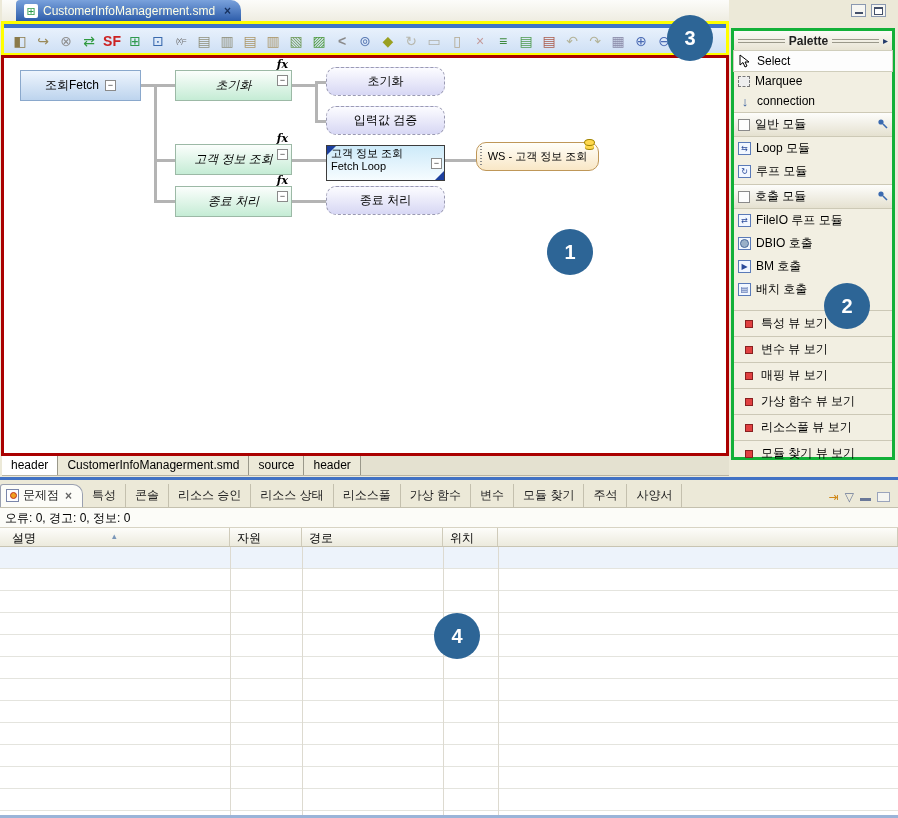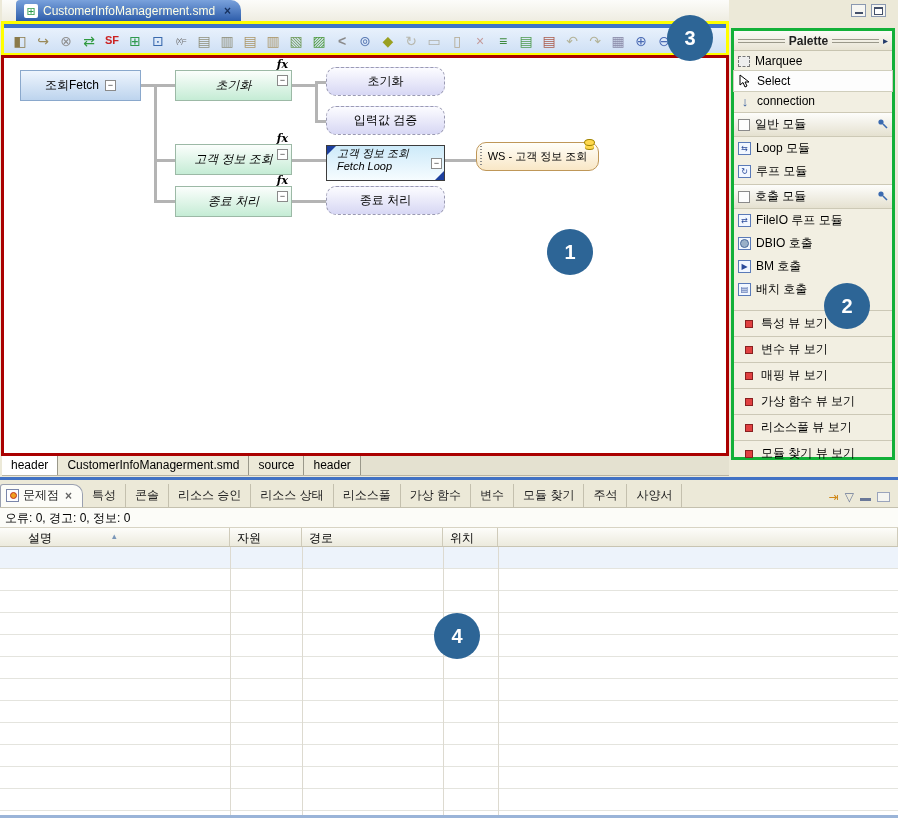--- a/index.html
+++ b/index.html
@@ -18,36 +18,36 @@
   .etab { position:absolute; left:14px; top:0; height:22px; display:flex; align-items:center; gap:5px; padding:0 10px 0 8px; background:linear-gradient(#7aa2dc,#2a5aa8); border-radius:4px 10px 0 0; }
   .etab-ic { width:14px; height:14px; background:#fff; border-radius:2px; color:#2a9a4a; font-size:11px; line-height:14px; text-align:center; }
   .etab-t { color:#ffffe6; font-size:12px; }
   .etab-x { color:#16305e; font-weight:bold; font-size:12px; margin-left:4px; cursor:default; }
 
   
   .toolbar-wrap { position:absolute; left:1px; top:21px; width:728px; height:35px; border:3px solid #ffff00; background:#d6e5f8; }
   .tb-bluestrip { height:4px; background:#3f74c8; }
   .tb-icons { height:25px; display:flex; align-items:center; gap:5px; padding-left:7px; background:linear-gradient(#e8f1fc,#cfe0f5); }
   .tbi { width:18px; height:18px; display:flex; align-items:center; justify-content:center; font-size:14px; line-height:1; cursor:default; }
-  .tbi[data-name="sf-function-icon"] { font-size:11px; font-weight:bold; }
+  .tbi[data-name="sf-function-icon"] { font-size:14px; font-weight:bold; }
   .tbi[data-name="assign-icon"] { font-size:7px; letter-spacing:-0.5px; }
   .tbi[data-name="collapse-icon"] { font-weight:bold; }
 
   
   .canvas { position:absolute; left:1px; top:55px; width:728px; height:401px; border:3px solid #aa0000; background:#fff; }
   .hline, .vline { position:absolute; background:#b4b4b4; }
   .hline { height:3px; } .vline { width:3px; }
   .dbox { position:absolute; display:flex; align-items:center; justify-content:center; font-size:12px; color:#000; }
   .root-box { left:16px; top:12px; width:121px; height:31px; background:linear-gradient(#eef5fd,#bdd4ee); border:1px solid #8aa8cc; gap:6px; }
   .green-box { width:117px; height:31px; background:linear-gradient(#fbfefc,#c5ecd5); border:1px solid #9cb9a6; font-style:italic; }
   .fx { position:absolute; top:-13px; right:3px; font-style:italic; font-weight:bold; font-size:11px; font-family:"DejaVu Serif",serif; }
   .cbox { width:11px; height:11px; border:1px solid #8a8a8a; background:#fff; display:inline-flex; align-items:center; justify-content:center; font-size:9px; line-height:1; color:#333; }
   .green-box .cbox { position:absolute; top:4px; right:3px; }
   .lav-box { width:119px; height:29px; background:linear-gradient(#fcfcff,#d7d7f4); border:1px dashed #9a9ab2; border-radius:10px; }
-  .fetch-box { left:322px; top:87px; width:119px; height:36px; background:linear-gradient(#cdeaf9,#f6fcff); border:1px solid #3c3c3c; font-size:11px; line-height:1.2; align-items:flex-start; justify-content:flex-start; text-align:left; padding:1px 14px 1px 10px;font-style:italic; }
+  .fetch-box { left:322px; top:87px; width:119px; height:36px; background:linear-gradient(#cdeaf9,#f6fcff); border:1px solid #3c3c3c; font-size:11px; line-height:1.2; align-items:flex-start; justify-content:flex-start; text-align:left; padding:1px 14px 1px 4px; }
   .fetch-box::before { content:""; position:absolute; left:0; top:0; border-top:9px solid #1c3f9e; border-right:9px solid transparent; }
   .fetch-box::after { content:""; position:absolute; right:0; bottom:0; border-bottom:9px solid #1c3f9e; border-left:9px solid transparent; }
   .fetch-box .cbox { position:absolute; right:2px; top:12px; }
   .ws-box { left:472px; top:84px; width:123px; height:29px; background:linear-gradient(#fffef8,#f9e7c6); border:1px solid #bf9758; border-radius:10px; font-size:11px; }
   .ws-dots { position:absolute; left:3px; top:3px; bottom:3px; width:2px; background:repeating-linear-gradient(180deg,#8a8a8a 0 1px,transparent 1px 3px); }
   .db-icon { position:absolute; right:3px; top:-4px; width:11px; height:7px; background:#ffd84d; border:1px solid #a08400; border-radius:50% / 55%; box-shadow:0 4px 0 -1px #ffd84d, 0 5px 0 -1px #a08400; }
 
   
   .ed-tabs { position:absolute; left:2px; top:456px; width:727px; height:20px; display:flex; background:#e4e1d0; border-bottom:1px solid #b8b4a4; }
   .edt { padding:2px 9px 0 9px; font-size:12px; color:#000; border-right:1px solid #9a988a; background:#ece9d8; cursor:default; }
@@ -62,21 +62,21 @@
   .prob-icon { width:13px; height:13px; background:#fdfdff; border:1px solid #7a86aa; position:relative; display:inline-block; }
   .prob-icon::after { content:""; position:absolute; left:3px; top:2px; width:5px; height:5px; background:#f0a020; border:1px solid #c03020; border-radius:50%; }
   .ptab-x { color:#666; font-weight:bold; margin-left:2px; }
   .p-right { margin-left:auto; display:flex; align-items:center; gap:6px; padding:0 8px 3px 0; }
   .p-right .gly { font-size:12px; cursor:default; }
   .mini { width:13px; height:10px; border-top:2px solid #6a7898; border:1px solid #9aa4bc; background:#f4f4f0; position:relative; cursor:default; }
   .mini.dash { border:none; width:11px; height:3px; background:#6a7898; margin-top:4px; }
   .p-summary { height:19px; font-size:12px; padding:2px 0 0 5px; color:#000; }
   .p-header { height:20px; display:flex; background:linear-gradient(#fdfdfa,#eceadd); border-top:1px solid #d8d4c4; border-bottom:1px solid #c8c4b2; position:relative; }
   .p-hcell { font-size:12px; padding:2px 0 0 7px; border-right:1px solid #cfcbba; position:relative; cursor:default; }
-  .p-hcell:first-child { padding-left:28px; }
+  .p-hcell:first-child { padding-left:12px; }
   .sort-arrow { position:absolute; left:112px; top:3px; font-size:9px; color:#7a96b8; }
   .p-body { position:relative; height:268px; background:#fff; overflow:hidden; }
   .p-vline { position:absolute; top:0; bottom:0; width:1px; background:#dddad0; }
   .p-row { height:22px; border-bottom:1px solid #e4e4de; }
   .p-row.first { background:#edf3fb; }
 
   
   .palette { position:absolute; left:731px; top:28px; width:164px; height:432px; border:3px solid #12b038; background:#f2efe2; }
   .pal-head { height:20px; display:flex; align-items:center; gap:4px; padding:0 4px; background:linear-gradient(#fbfaf6,#e8e4d4); border-bottom:1px solid #c8c4b0; }
   .pal-line { flex:1; height:4px; border-top:1px solid #9a988a; border-bottom:1px solid #9a988a; }
@@ -273,32 +273,32 @@
   </div>
 
   <div class="palette" data-name="palette">
     <div class="pal-head" data-name="palette-header">
       <span class="pal-line" data-name="palette-header-line"></span>
       <span class="pal-title" data-name="palette-title">Palette</span>
       <span class="pal-line" data-name="palette-header-line"></span>
       <span class="pal-arrow" data-name="palette-collapse-icon">▸</span>
     </div>
     <div class="pal-body" data-name="palette-items">
-        <div class="prow tool" data-name="palette-tool-marquee">
-          <span class="pi pi-marquee" data-name="marquee-icon"></span>
-          <span data-name="palette-tool-label">Marquee</span>
-        </div>
         <div class="prow tool selected" data-name="palette-tool-select">
           <span class="pi" data-name="cursor-icon">
             <svg width="12" height="14" viewBox="0 0 12 14">
               <path d="M1,1 L1,11 L4,8.5 L6,13 L8,12 L6,8 L10,8 Z" fill="#fff" stroke="#000" stroke-width="1"></path>
             </svg>
           </span>
           <span data-name="palette-tool-label">Select</span>
         </div>
+        <div class="prow tool" data-name="palette-tool-marquee">
+          <span class="pi pi-marquee" data-name="marquee-icon"></span>
+          <span data-name="palette-tool-label">Marquee</span>
+        </div>
         <div class="prow tool" data-name="palette-tool-connection">
           <span class="pi pi-glyph" data-name="down-arrow-icon" style="color: rgb(51, 90, 154);">↓</span>
           <span data-name="palette-tool-label">connection</span>
         </div>
         <div class="prow ghead" data-name="palette-group-general-modules">
           <span class="pi pi-sq" data-name="module-square-icon"></span>
           <span data-name="palette-group-label">일반 모듈</span>
           <span class="pin" data-name="pin-icon"><svg width="11" height="11" viewBox="0 0 11 11">
               <circle cx="4" cy="4" r="2.6" fill="#3a6ab0"></circle>
               <line x1="6" y1="6" x2="10" y2="10" stroke="#3a6ab0" stroke-width="1.6"></line>

